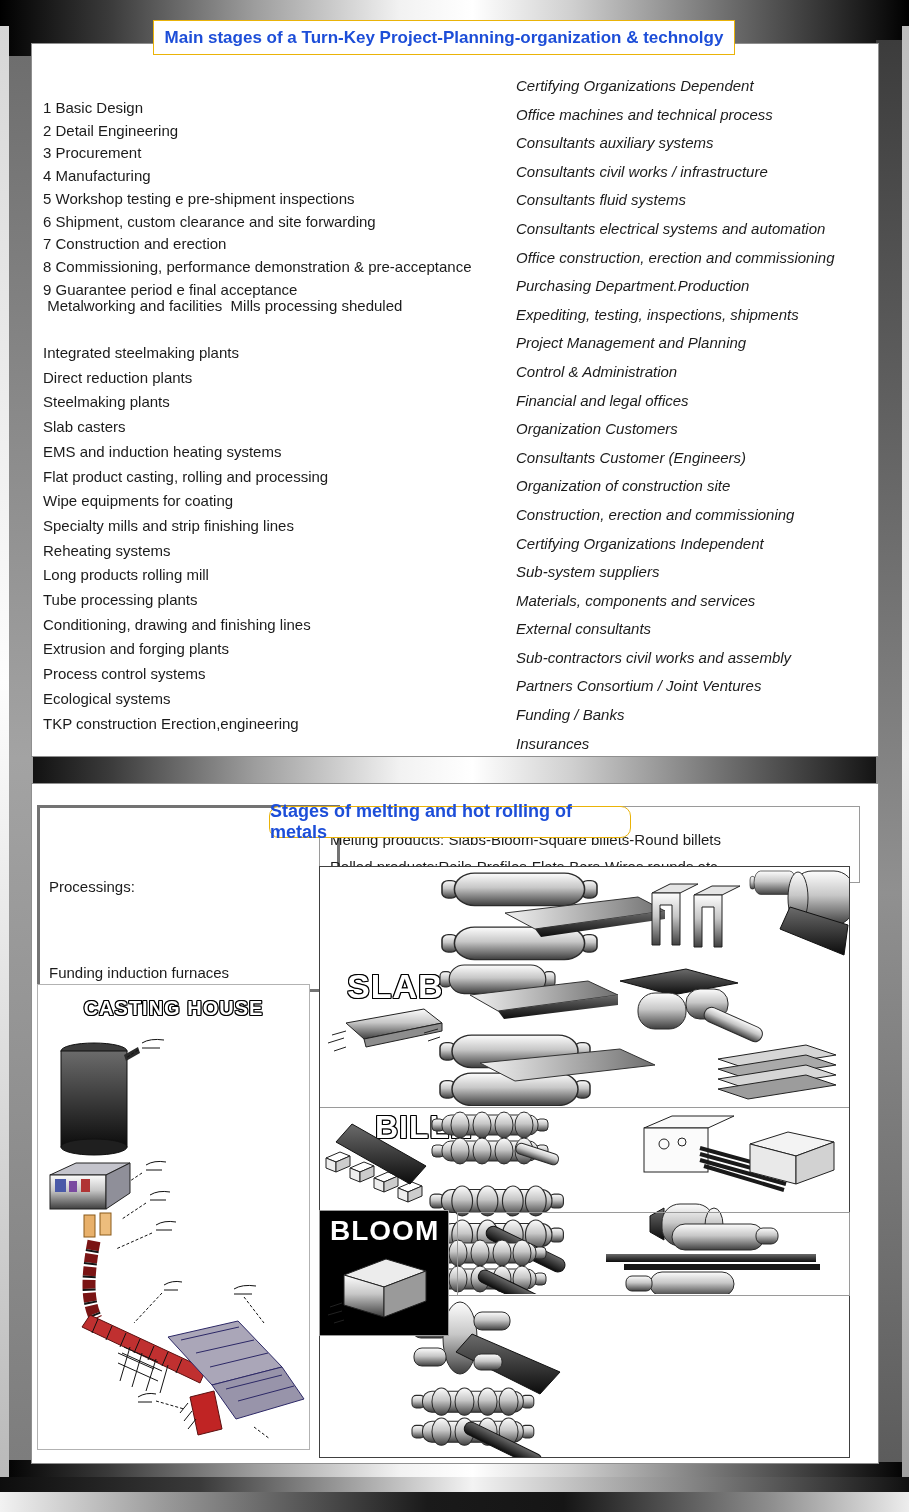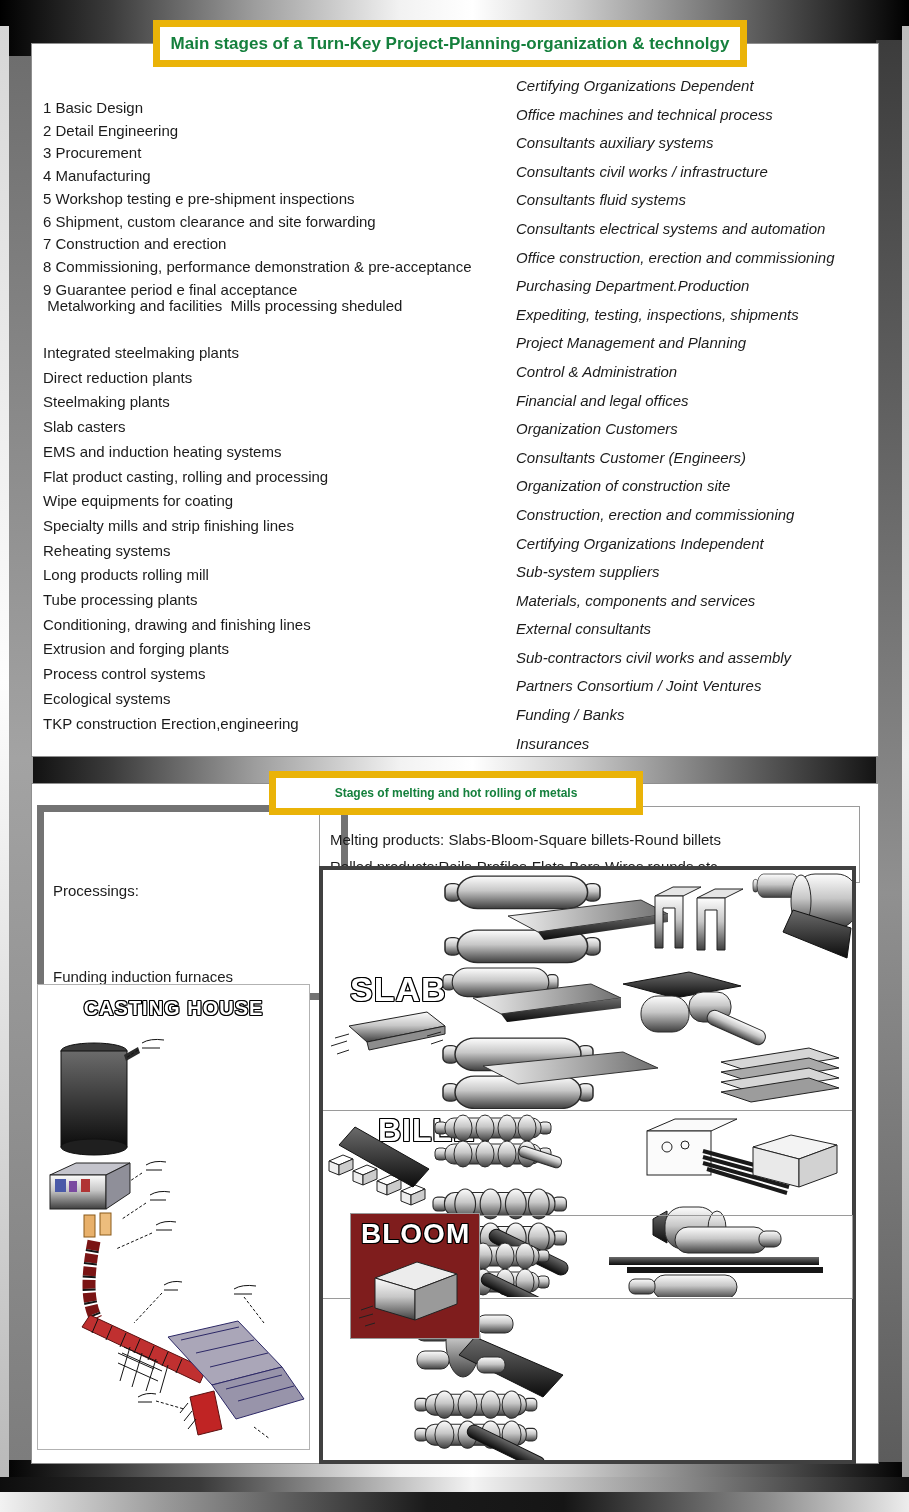--- a/index.html
+++ b/index.html
@@ -18,42 +18,42 @@
     background:linear-gradient(180deg,#bdbdbd,#efefef 50%,#9f9f9f);}
   .strip-a{position:absolute;left:0;right:0;top:1477px;height:15px;
     background:linear-gradient(90deg,#0d0d0d 0%,#3a3a3a 22%,#f3f3f3 52%,#8a8a8a 75%,#101010 100%);}
   .strip-b{position:absolute;left:0;right:0;top:1492px;height:20px;
     background:linear-gradient(90deg,#f2f2f2 0%,#9a9a9a 18%,#1a1a1a 47%,#151515 62%,#8f8f8f 85%,#ededed 100%);}
 
   .panel{position:absolute;background:#fff;border:1px solid #8f8f8f;z-index:2;}
   .panel1{left:31px;top:43px;width:846px;height:712px;}
   .panel2{left:31px;top:783px;width:846px;height:679px;}
 
-  .title-box{position:absolute;background:#fff;border:7px solid #eab308;z-index:4;
-    display:flex;align-items:center;justify-content:center;font-weight:bold;color:#15803d;}
+  .title-box{position:absolute;background:#fff;border:1px solid #eab308;z-index:4;
+    display:flex;align-items:center;justify-content:center;font-weight:bold;color:#1d4ed8;}
   .title1{left:153px;top:20px;width:580px;height:33px;font-size:17px;}
-  .title2{left:269px;top:771px;width:360px;height:30px;font-size:12px;}
+  .title2{left:269px;top:806px;width:360px;height:30px;font-size:18px;border-radius:10px;}
 
   .txt{font-size:15px;color:#1b1b1b;}
   .stages{position:absolute;left:11px;top:22px;line-height:22.7px;white-space:pre;margin-top:31px;}
   .mw-heading{position:absolute;left:11px;top:253px;white-space:pre;}
   .facilities{position:absolute;left:11px;top:297px;line-height:24.7px;white-space:pre;}
   .orgs{position:absolute;left:484px;top:28px;line-height:28.6px;white-space:pre;font-style:italic;}
 
-  .proc-box{position:absolute;left:5px;top:21px;width:272px;height:174px;border:7px solid #737373;
+  .proc-box{position:absolute;left:5px;top:21px;width:272px;height:174px;border:3px solid #737373;
     padding:7px 16px 0 9px;line-height:28.8px;white-space:pre;}
   .prod-box{position:absolute;left:287px;top:22px;width:529px;height:56px;border:1px solid #9a9a9a;
     padding:19px 0 0 10px;line-height:27px;white-space:pre;}
   .cast-box{position:absolute;left:5px;top:200px;width:271px;height:464px;border:1px solid #b2b2b2;background:#fff;}
-  .mach-box{position:absolute;left:287px;top:82px;width:529px;height:590px;border:4px solid #404040;background:#fff;}
+  .mach-box{position:absolute;left:287px;top:82px;width:529px;height:590px;border:1px solid #404040;background:#fff;}
   .slab-band{position:absolute;left:0;top:0;width:529px;height:240px;border-bottom:1px solid #9a9a9a;}
   .billet-band{position:absolute;left:0;top:241px;width:529px;height:186px;}
   .billet-subbox{position:absolute;left:137px;top:345px;width:391px;height:82px;border:1px solid #9a9a9a;z-index:3;pointer-events:none;}
   .bottom-band{position:absolute;left:0;top:428px;width:529px;height:162px;border-top:1px solid #9a9a9a;}
-  .bloom-box{position:absolute;left:-1px;top:343px;width:128px;height:124px;background:#7f1d1d;border:1px solid #9a9a9a;z-index:4;margin-left:28px;}
+  .bloom-box{position:absolute;left:-1px;top:343px;width:128px;height:124px;background:#000000;border:1px solid #9a9a9a;z-index:4;}
 
   .outline{color:#fff;font-weight:bold;letter-spacing:1px;
     text-shadow:-1px -1px 0 #000,1px -1px 0 #000,-1px 1px 0 #000,1px 1px 0 #000,
                  0 -1px 0 #000,0 1px 0 #000,-1px 0 0 #000,1px 0 0 #000;}
   .cast-title{position:absolute;left:0;top:12px;width:100%;text-align:center;font-size:20px;}
   .slab-label{position:absolute;left:27px;top:100px;font-size:34px;}
   .billet-label{position:absolute;left:55px;top:1px;font-size:32px;}
   .bloom-label{position:absolute;left:10px;top:4px;font-size:28px;}
   svg{position:absolute;display:block;}
 </style>

